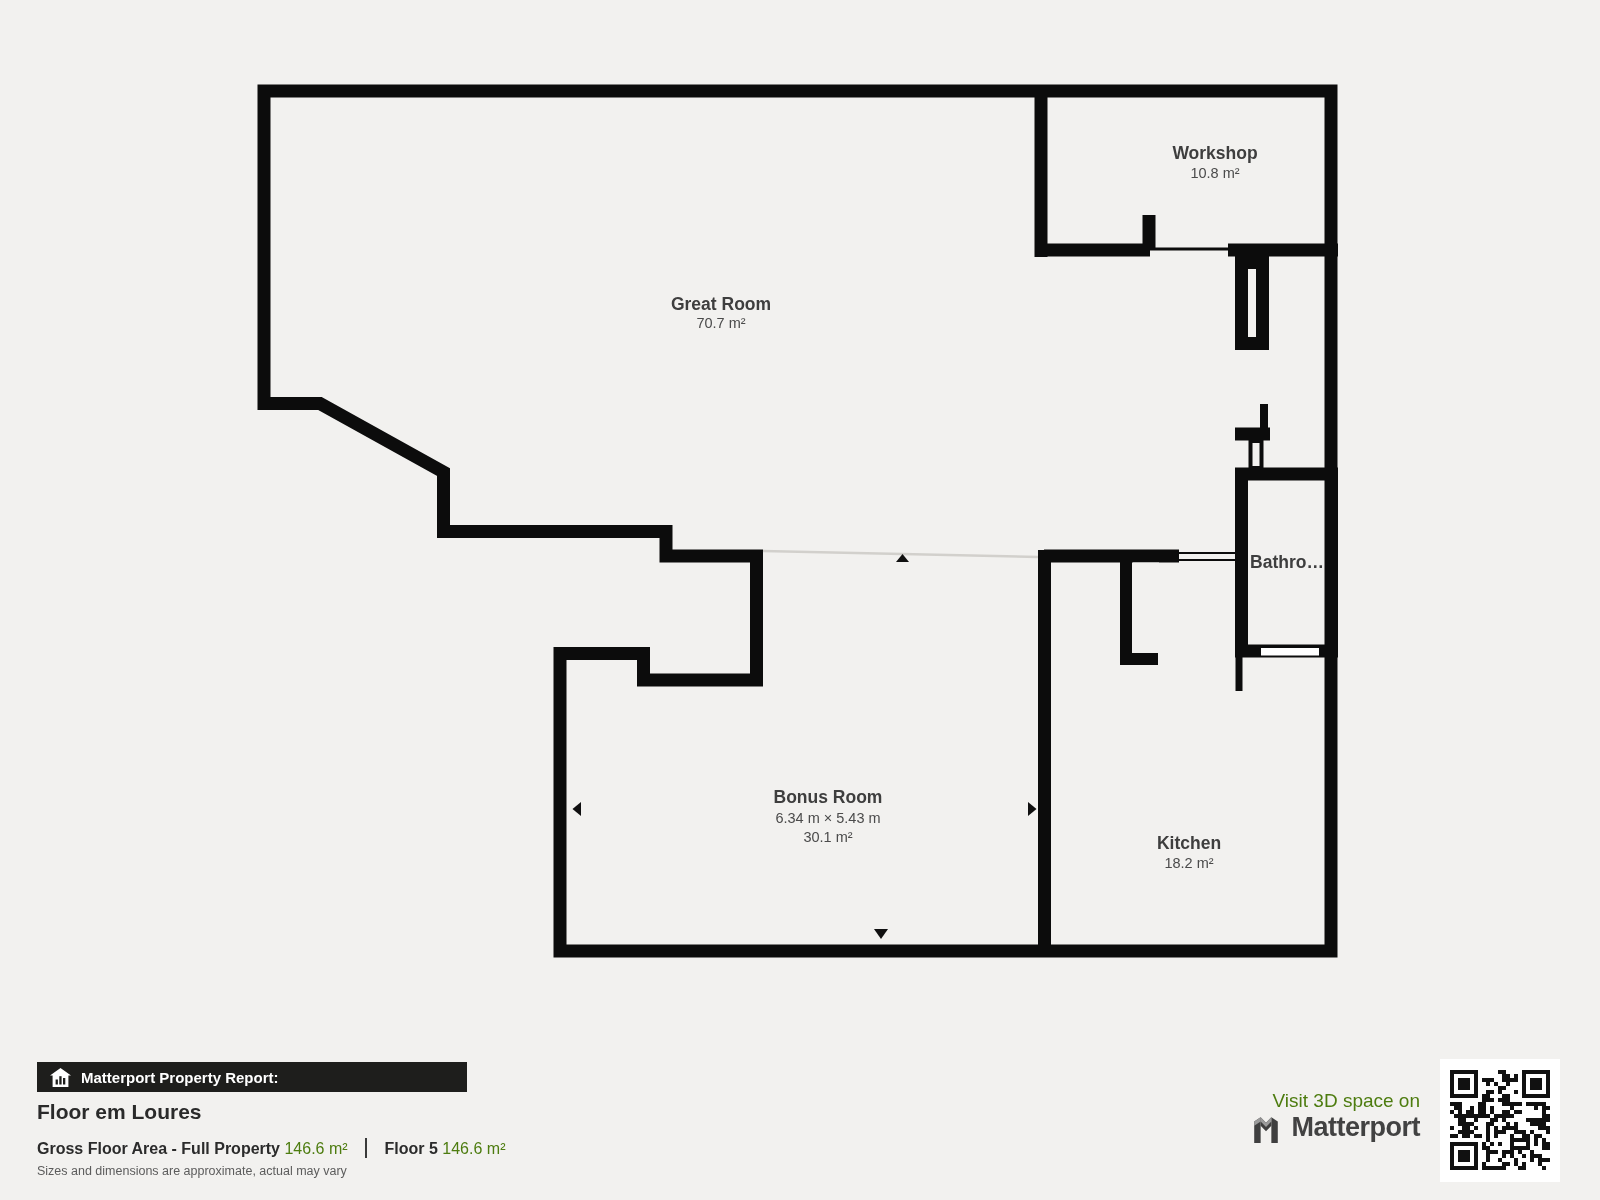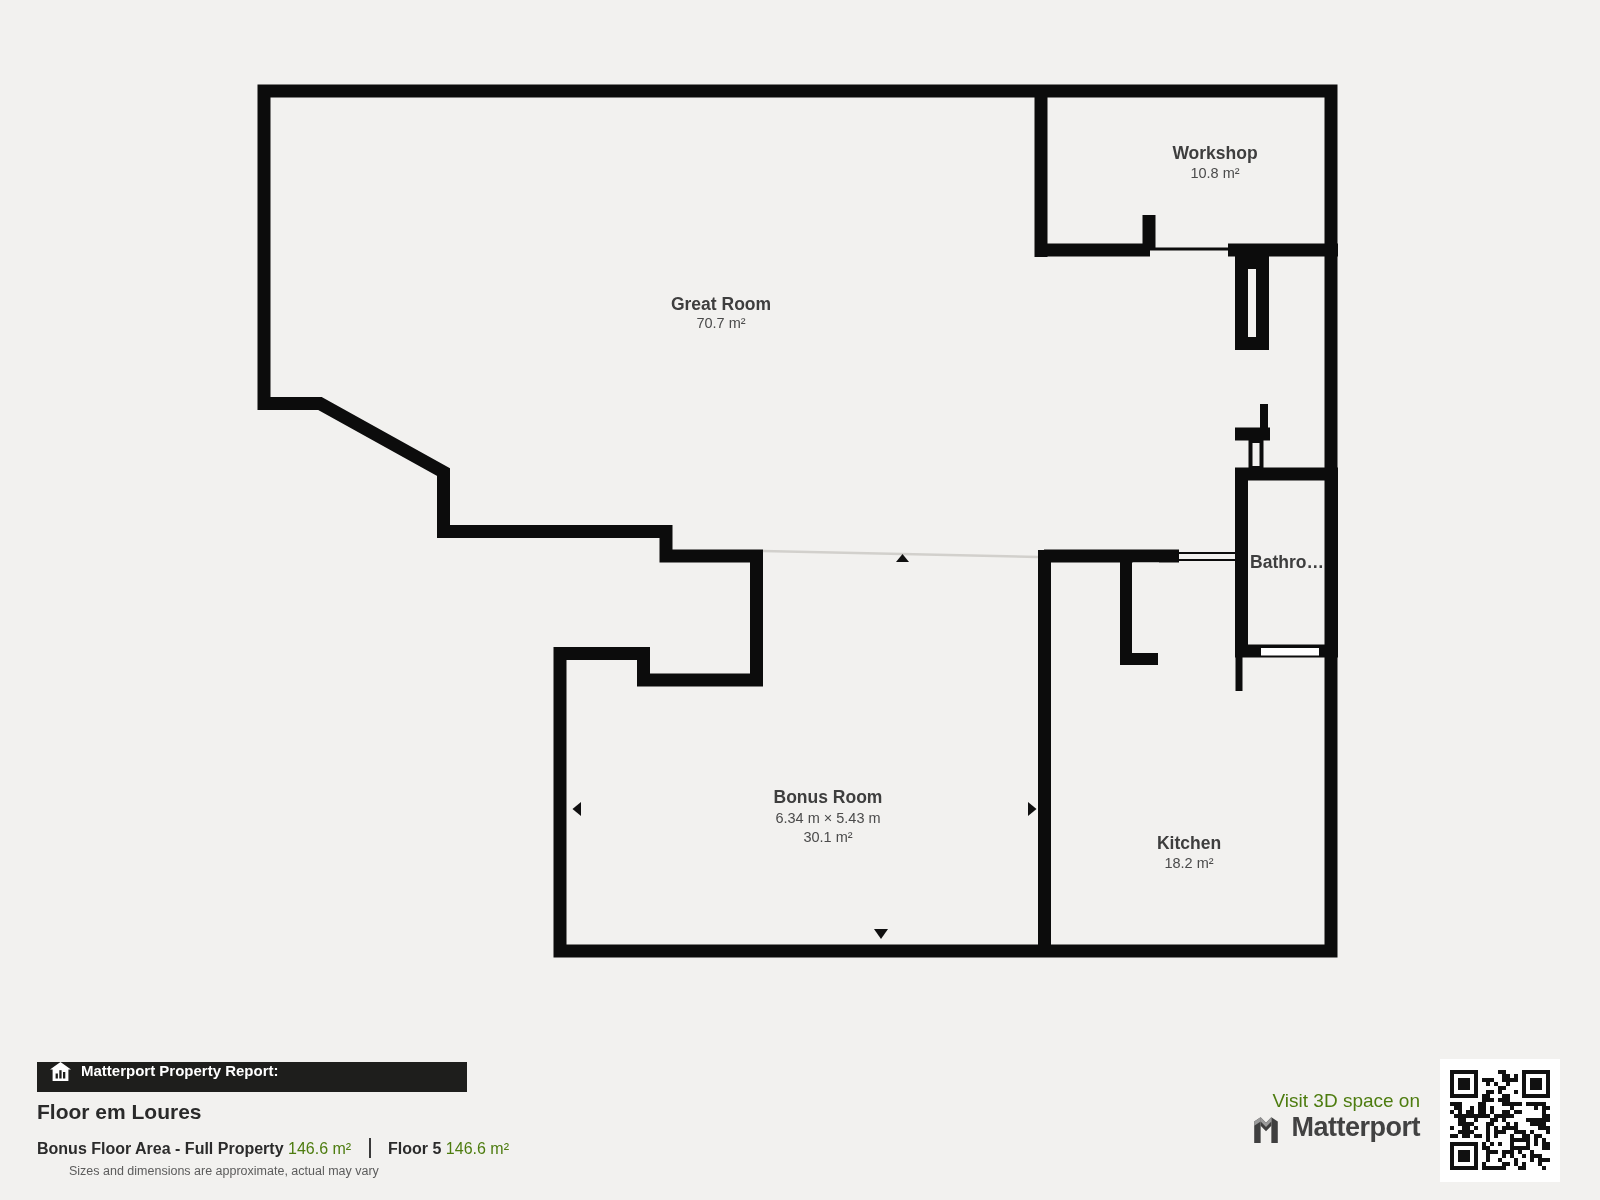--- a/index.html
+++ b/index.html
@@ -13,29 +13,29 @@
   .room-sub{font-family:"Liberation Sans",sans-serif;font-size:14.5px;font-weight:400;fill:#4b4b4b;text-anchor:middle;}
   .wall{stroke:#0c0c0c;stroke-width:13;fill:none;stroke-linejoin:miter;stroke-linecap:butt;}
   .wall-thin{stroke:#0c0c0c;stroke-width:7;fill:none;}
   .door-line{stroke:#0c0c0c;stroke-width:3;fill:none;}
   .door-dbl{stroke:#0c0c0c;stroke-width:2.2;fill:none;}
   .sep-line{stroke:#d2d0cc;stroke-width:2.5;fill:none;}
   .arrow{fill:#101010;}
   
   .report-bar{
     position:absolute;left:37px;top:1062px;width:430px;height:30px;background:#1e1e1c;
-    color:#ffffff;display:flex;align-items:flex-start;gap:10px;padding-left:13px;box-sizing:border-box;
+    color:#ffffff;display:flex;align-items:center;gap:10px;padding-left:13px;box-sizing:border-box;
     font-size:15px;font-weight:700;
   }
   .report-title{position:absolute;left:37px;top:1100px;font-size:21px;font-weight:700;color:#2a2a2a;}
   .report-stats{position:absolute;left:37px;top:1138px;font-size:16px;color:#2e2e2e;white-space:nowrap;}
   .report-stats .lbl{font-weight:700;color:#2b2b2b;}
   .report-stats .val{font-weight:400;color:#4d7c0f;}
   .stats-divider{display:inline-block;width:2px;height:20px;background:#3a3a3a;margin:0 13px;vertical-align:-4px;}
-  .report-disclaimer{position:absolute;left:37px;top:1164px;font-size:12.5px;color:#5c5c5c;margin-left:32px;}
+  .report-disclaimer{position:absolute;left:37px;top:1164px;font-size:12.5px;color:#5c5c5c;}
   
   .visit-text{position:absolute;left:1180px;top:1090px;width:240px;text-align:right;font-size:19px;color:#4d7c0f;}
   .logo-row{position:absolute;left:1180px;top:1112px;width:240px;display:flex;justify-content:flex-end;align-items:center;gap:12px;}
   .logo-word{font-size:27px;font-weight:700;color:#424242;letter-spacing:-0.5px;}
   .qr-card{position:absolute;left:1440px;top:1059px;width:120px;height:123px;background:#ffffff;}
   .qr-card svg{position:absolute;left:10px;top:11px;}
 </style>
 </head>
 <body>
 
@@ -101,21 +101,21 @@
     <rect x="5.6" y="11.5" width="2.3" height="5" fill="#1e1e1c"></rect>
     <rect x="9.3" y="8.2" width="2.3" height="8.3" fill="#1e1e1c"></rect>
     <rect x="13" y="10" width="2.3" height="6.5" fill="#1e1e1c"></rect>
   </svg>
   <span>Matterport Property Report:</span>
 </div>
 
 <div class="report-title">Floor em Loures</div>
 
 <div class="report-stats">
-  <span class="lbl">Bonus Floor Area - Full Property</span>
+  <span class="lbl">Gross Floor Area - Full Property</span>
   <span class="val">146.6 m²</span>
   <span class="stats-divider"></span>
   <span class="lbl">Floor 5</span>
   <span class="val">146.6 m²</span>
 </div>
 
 <div class="report-disclaimer">Sizes and dimensions are approximate, actual may vary</div>
 
 <div class="visit-text">Visit 3D space on</div>
 

